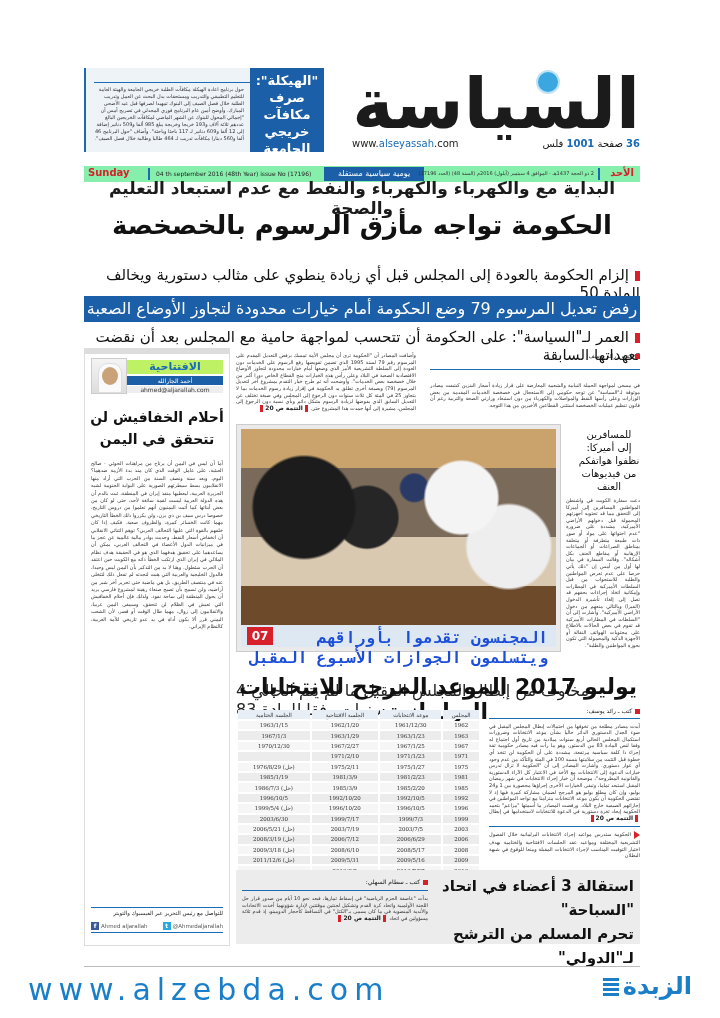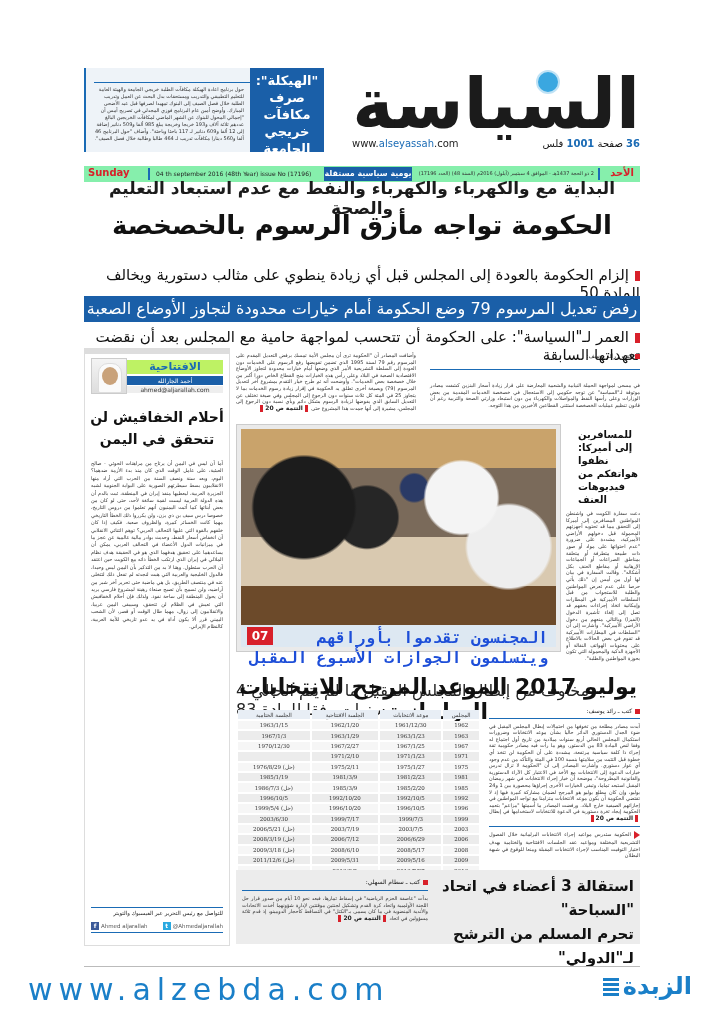--- a/index.html
+++ b/index.html
@@ -21,21 +21,21 @@
   .site-url { left: 268px; top: 70px; font-size: 10px; color: #222; text-align: right; }
   .site-url .b { color: #1a6bb5; }
   .price { right: 0; top: 70px; font-size: 10px; direction: rtl; }
   .price .num { color: #1a6bb5; font-weight: bold; margin-top: 32px; }
 
   
   .datebar { left: 0; top: 90px; width: 556px; height: 16px; background: #86efac; font-size: 6px; margin-top: 8px; }
   .datebar .day-en { position: absolute; left: 4px; top: 1px; color: #d8202a; font-weight: bold; font-size: 10px; }
   .datebar .sep1 { position: absolute; left: 64px; top: 2px; width: 2px; height: 12px; background: #1a6bb5; }
   .datebar .issue { position: absolute; left: 72px; top: 4px; color: #222; }
-  .datebar .tag { position: absolute; left: 240px; top: 1px; width: 88px; height: 14px; background: #1a5fa8; color: #fff; font-size: 8px; font-weight: bold; text-align: center; line-height: 14px; direction: rtl; }
+  .datebar .tag { position: absolute; left: 240px; top: 1px; width: 100px; height: 14px; background: #1a5fa8; color: #fff; font-size: 8px; font-weight: normal; text-align: center; line-height: 14px; direction: rtl; }
   .datebar .hijri { position: absolute; right: 46px; top: 4px; color: #333; direction: rtl; font-size: 5px; }
   .datebar .sep2 { position: absolute; right: 40px; top: 2px; width: 2px; height: 12px; background: #1a6bb5; }
   .datebar .day-ar { position: absolute; right: 6px; top: 1px; color: #d8202a; font-weight: bold; font-size: 10px; direction: rtl; }
 
   
   .kicker { left: 0; top: 110px; width: 556px; font-size: 17px; font-weight: bold; text-align: center; direction: rtl; color: #1b1b1b; }
   .main-head { left: 0; top: 130px; width: 556px; font-size: 26px; font-weight: bold; text-align: center; direction: rtl; color: #111; line-height: 54px; letter-spacing: -1px; }
   .sub1 { left: 0; top: 198px; width: 556px; font-size: 15px; text-align: right; direction: rtl; color: #111; }
   .bullet { display: inline-block; width: 5px; height: 10px; background: #d8202a; margin-left: 6px; vertical-align: middle; }
   .bluebar { left: 0; top: 228px; width: 556px; height: 26px; background: #1a5fa8; color: #fff; font-size: 16px; text-align: center; direction: rtl; line-height: 26px; }
@@ -76,21 +76,21 @@
       radial-gradient(circle at 70% 35%, #f4f4f4 0 14%, transparent 15%),
       radial-gradient(circle at 85% 60%, #eee 0 14%, transparent 15%),
       radial-gradient(circle at 55% 30%, #2a3a66 0 6%, transparent 7%),
       linear-gradient(#c9a36b 0 20%, #7a6a5a 20% 55%, #d9c9b0 55% 80%, #6c4a2a 80%); }
   .photo-caption { position: absolute; left: 4px; right: 4px; bottom: 4px; height: 22px; background: #dde8f2; direction: rtl; text-align: right; }
   .photo-caption .txt { position: absolute; right: 8px; top: 3px; font-size: 16px; font-weight: bold; color: #1d4ed8; font-family: Liberation Mono, monospace; }
   .photo-caption .pg { position: absolute; left: 6px; top: 2px; width: 26px; height: 18px; background: #d8202a; color: #fff; font-size: 12px; font-weight: bold; text-align: center; line-height: 18px; }
 
   
   .travel { left: 482px; top: 360px; width: 74px; }
-  .travel .t { font-size: 10px; line-height: 13px; font-weight: bold; text-align: left; direction: rtl; margin-left: 12px; }
+  .travel .t { font-size: 10px; line-height: 13px; font-weight: normal; text-align: center; direction: rtl; margin-left: 12px; }
   .travel .b { margin-top: 4px; font-size: 5px; line-height: 6.6px; direction: rtl; text-align: justify; color: #333; height: 180px; overflow: hidden; }
 
   
   .el-kicker { left: 152px; top: 592px; width: 404px; font-size: 16px; text-align: left; direction: rtl; color: #222; margin-top: 21px; }
   .el-head { left: 152px; top: 606px; width: 404px; font-size: 22px; font-weight: bold; text-align: center; direction: rtl; color: #111; letter-spacing: -0.5px; }
   .el-table { left: 152px; top: 640px; width: 245px; border-collapse: separate; border-spacing: 2px; font-size: 5.5px; direction: rtl; font-family: "DejaVu Serif", serif; }
   .el-table th { background: #e8eef5; font-weight: normal; color: #333; padding: 1px 2px; height: 9px; }
   .el-table td { background: #ececec; text-align: center; color: #333; padding: 0 2px; height: 8.4px; }
   .el-table tr:nth-child(odd) td { background: #f6f6f6; }
   .el-right { left: 405px; top: 640px; width: 151px; font-size: 5px; line-height: 6.6px; direction: rtl; text-align: justify; color: #333; }

